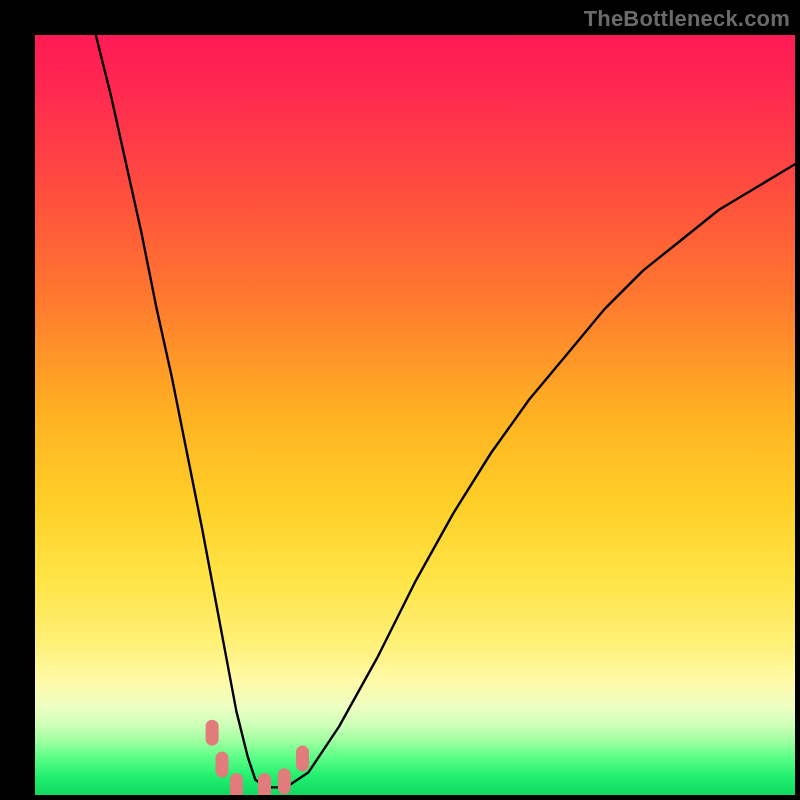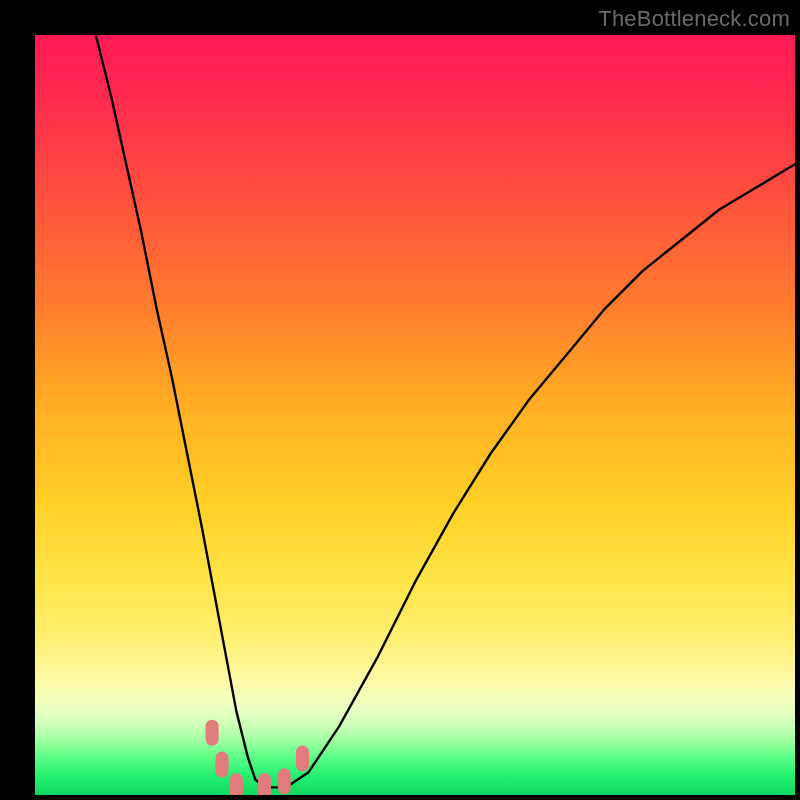--- a/index.html
+++ b/index.html
@@ -25,21 +25,21 @@
     width: 760px;
     height: 760px;
     overflow: hidden;
   }
   .watermark {
     position: absolute;
     top: 6px;
     right: 10px;
     font-family: Arial, Helvetica, sans-serif;
     font-size: 22px;
-    font-weight: 400;
+    font-weight: 700;
     color: #6a6a6a;
     letter-spacing: 0.2px;
   }
 </style>
 </head>
 <body>
 
 <div class="frame">
 
   <div class="plot-area">

